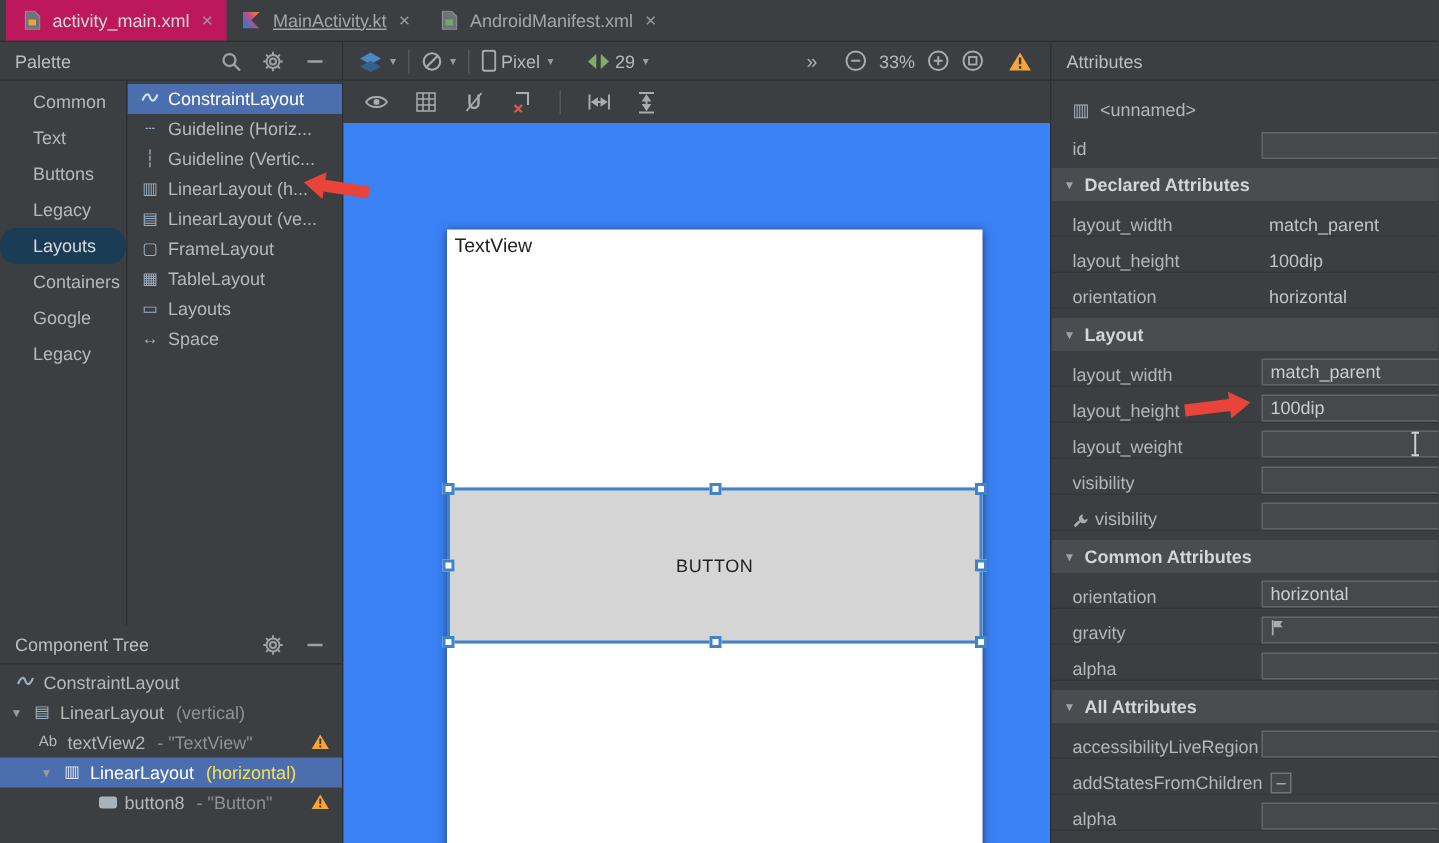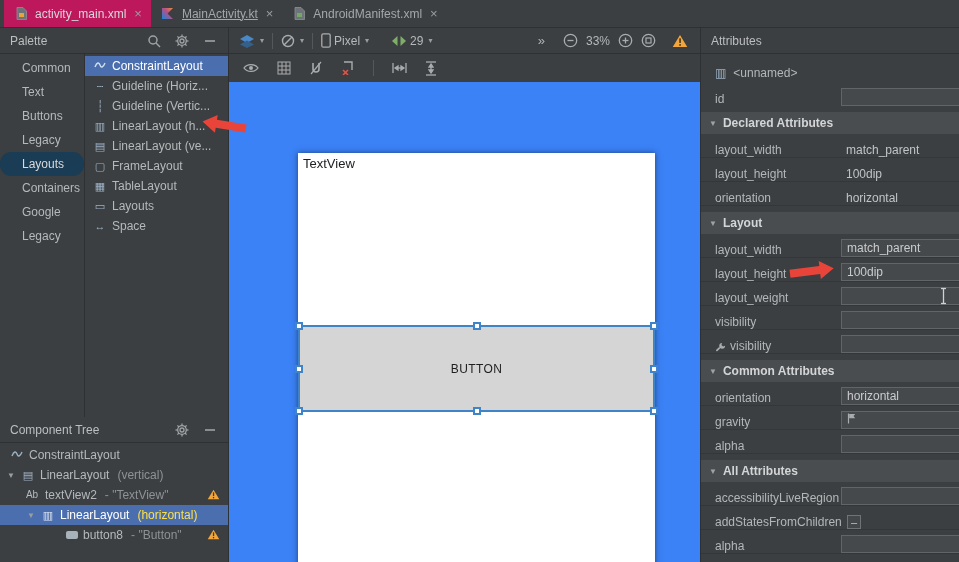--- a/index.html
+++ b/index.html
@@ -58,21 +58,21 @@
   .dtb1{height:26px;flex:none;display:flex;align-items:center;gap:8px;padding:0 10px;border-bottom:1px solid #2e3133;}
   .dtb2{height:28px;flex:none;display:flex;align-items:center;gap:18px;padding:0 14px;}
   .tbtn{display:inline-flex;align-items:center;gap:3px;cursor:pointer;color:#b6b9bb;}
   .dd::after{content:"▾";font-size:8px;color:#9a9da0;margin-left:2px;}
   .vsep{width:1px;height:16px;background:#55585a;flex:none;}
   .overflow-ch{margin-left:auto;font-size:13px;color:#b0b3b5;}
   .zoomlbl{color:#b6b9bb;}
   .canvas-wrap{flex:1;background:#3b82f6;position:relative;overflow:hidden;}
   .device{position:absolute;left:69px;top:71px;width:357px;height:500px;background:#ffffff;box-shadow:0 0 6px rgba(0,0,0,0.5);}
   .tv-label{position:absolute;top:3px;left:5px;color:#202124;font-size:13px;}
-  .selbox{position:absolute;left:0;top:172px;width:357px;height:87px;background:#d5d5d5;border:2px solid #3f83c9;cursor:move;}
+  .selbox{position:absolute;left:0;top:172px;width:357px;height:104px;background:#d5d5d5;border:2px solid #3f83c9;cursor:move;}
   .btn-label{width:100%;height:100%;display:flex;align-items:center;justify-content:center;color:#1f1f1f;font-size:12px;letter-spacing:0.4px;}
   .handle{position:absolute;width:8px;height:8px;background:#fff;border:2px solid #3f83c9;}
   .h-tl{left:-5px;top:-5px;}.h-tm{left:calc(50% - 4px);top:-5px;}.h-tr{right:-5px;top:-5px;}
   .h-ml{left:-5px;top:calc(50% - 4px);}.h-mr{right:-5px;top:calc(50% - 4px);}
   .h-bl{left:-5px;bottom:-5px;}.h-bm{left:calc(50% - 4px);bottom:-5px;}.h-br{right:-5px;bottom:-5px;}
 
   
   .right{width:259px;flex:none;display:flex;flex-direction:column;border-left:1px solid #2e3133;background:#3c3f41;}
   .attr-body{flex:1;overflow:hidden;}
   .arow{height:24px;position:relative;display:flex;align-items:flex-end;padding-left:14px;border-bottom:1px solid rgba(0,0,0,0.13);}

